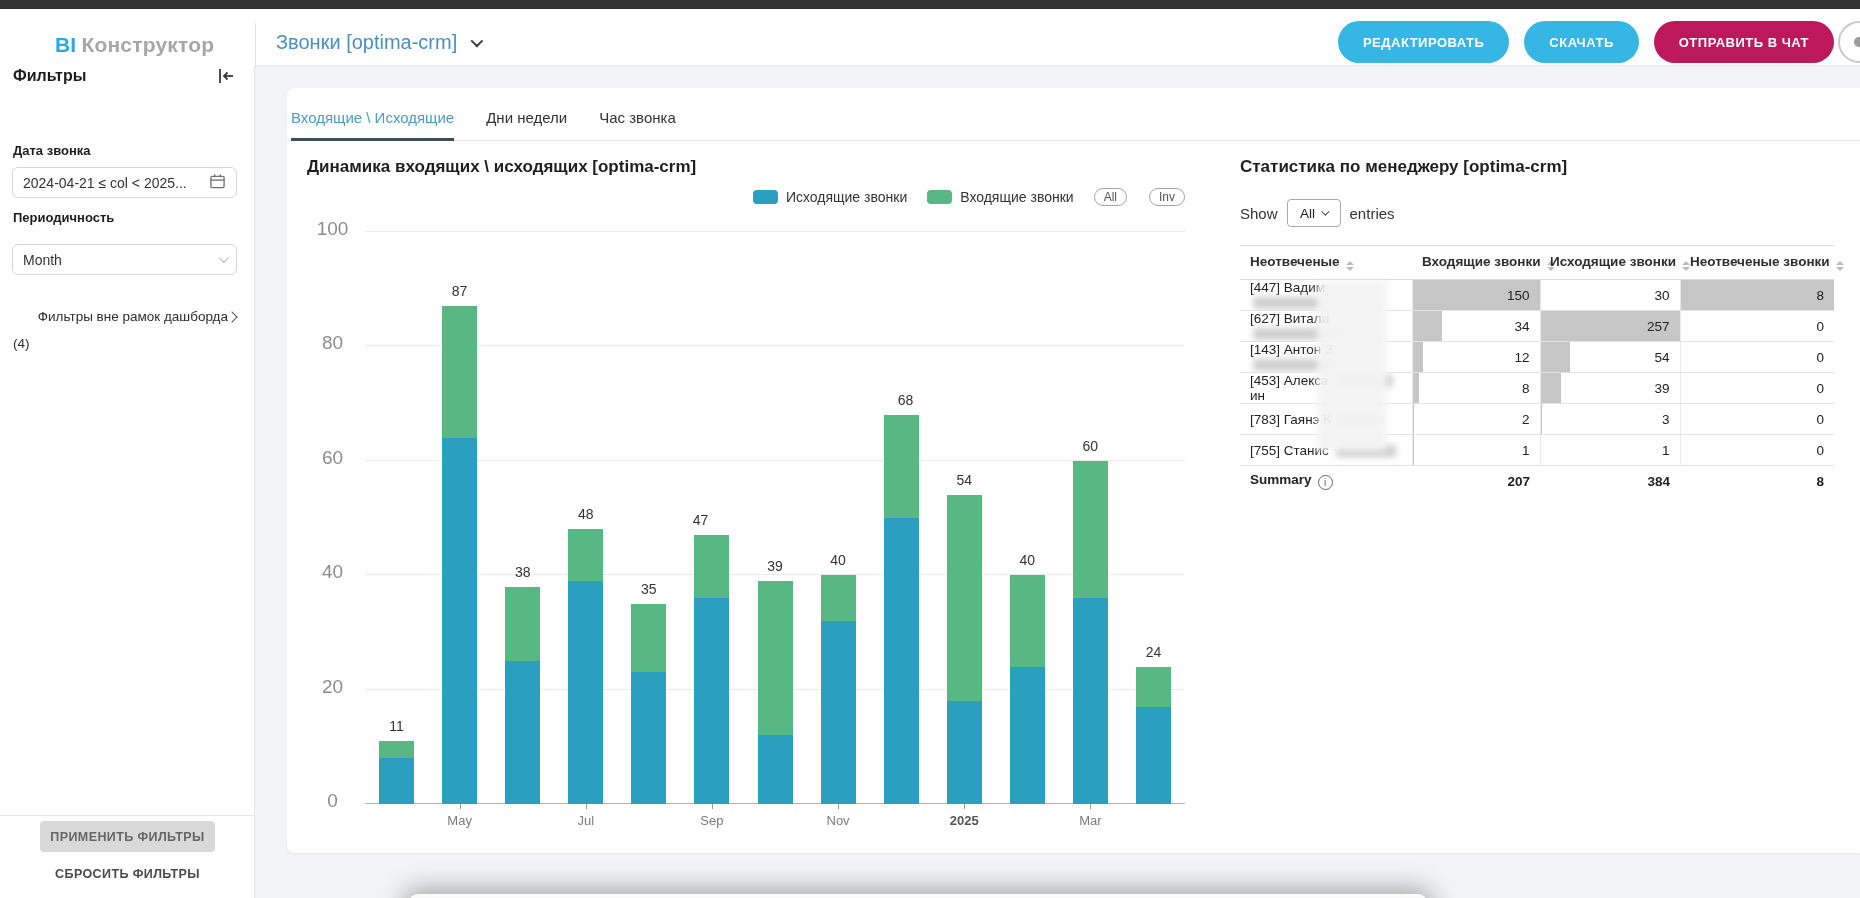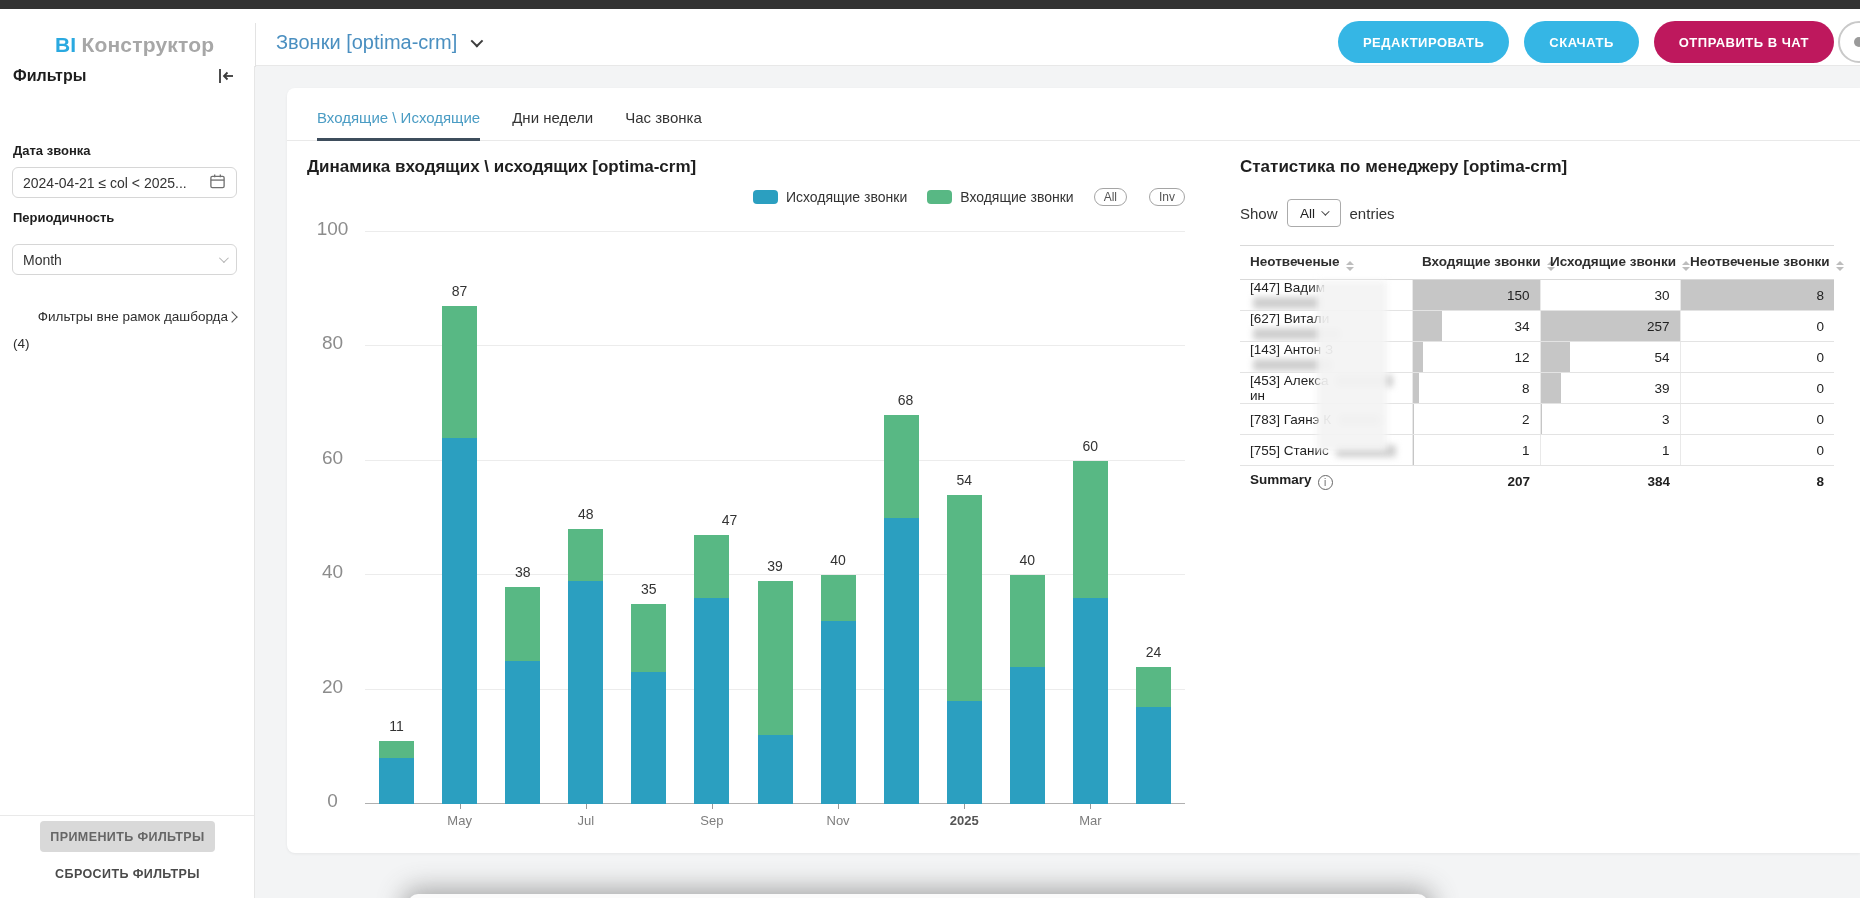--- a/index.html
+++ b/index.html
@@ -45,21 +45,21 @@
   .reset-btn { position:absolute; left:0; right:0; top:858px; text-align:center; background:none; border:none; width:255px;
     font-family:inherit; font-size:12.5px; font-weight:700; letter-spacing:.4px; color:#4a4a4a; cursor:pointer; }
 
   
   .content { position:absolute; left:256px; top:66px; right:0; bottom:0; background:#f3f4f5; }
   .card { position:absolute; left:287px; top:88px; width:1573px; height:765px; background:#fff;
     border-radius:8px 0 0 8px; box-shadow:0 1px 3px rgba(0,0,0,.06); z-index:5; }
   .below-shadow { position:absolute; left:408px; top:894px; width:1020px; height:50px; background:#fbfbfb;
     border-radius:10px; box-shadow:0 0 26px 5px rgba(70,70,70,.45); z-index:1; }
 
-  .tabs { display:flex; gap:32px; padding-left:30px; height:53px; border-bottom:1px solid #e9e9e9; align-items:stretch; }
+  .tabs { display:flex; gap:32px; padding-left:4px; height:53px; border-bottom:1px solid #e9e9e9; align-items:stretch; }
   .tab { display:flex; align-items:center; font-size:15px; color:#333; cursor:pointer; border-bottom:3px solid transparent; margin-bottom:-1px; padding-top:8px; }
   .tab.active { color:#4a9cc4; border-bottom-color:#3e4d5c; }
 
   .card-body { display:flex; }
   .chart-col { width:953px; padding:16px 0 0 20px; }
   .panel-title { font-size:17px; font-weight:700; color:#1f1f1f; }
 
   .legend-row { width:878px; margin-top:11px; display:flex; justify-content:flex-end; align-items:center; gap:20px; }
   .legend-item { display:flex; align-items:center; gap:8px; font-size:14px; color:#333; }
   .swatch { width:25px; height:14px; border-radius:4px; }
@@ -234,21 +234,21 @@
           <div class="xlabel" style="left: 188.769px;">Jul</div>
           <div class="bar-stack" style="left: 266.346px;">
             <div style="height: 68.64px; background: rgb(88, 184, 132);"></div>
             <div style="height: 131.56px; background: rgb(43, 159, 192);"></div>
           </div>
           <div class="bar-total" style="left: 252.308px; width: 63.0769px; bottom: 207.2px;">35</div>
           <div class="bar-stack" style="left: 329.423px;">
             <div style="height: 62.92px; background: rgb(88, 184, 132);"></div>
             <div style="height: 205.92px; background: rgb(43, 159, 192);"></div>
           </div>
-          <div class="bar-total" style="left: 333px; width: 63.0769px; bottom: 275.84px;">47</div>
+          <div class="bar-total" style="left: 304px; width: 63.0769px; bottom: 275.84px;">47</div>
           <div class="xtick" style="left: 346.923px;"></div>
           <div class="xlabel" style="left: 314.923px;">Sep</div>
           <div class="bar-stack" style="left: 392.5px;">
             <div style="height: 154.44px; background: rgb(88, 184, 132);"></div>
             <div style="height: 68.64px; background: rgb(43, 159, 192);"></div>
           </div>
           <div class="bar-total" style="left: 378.462px; width: 63.0769px; bottom: 230.08px;">39</div>
           <div class="bar-stack" style="left: 455.577px;">
             <div style="height: 45.76px; background: rgb(88, 184, 132);"></div>
             <div style="height: 183.04px; background: rgb(43, 159, 192);"></div>

